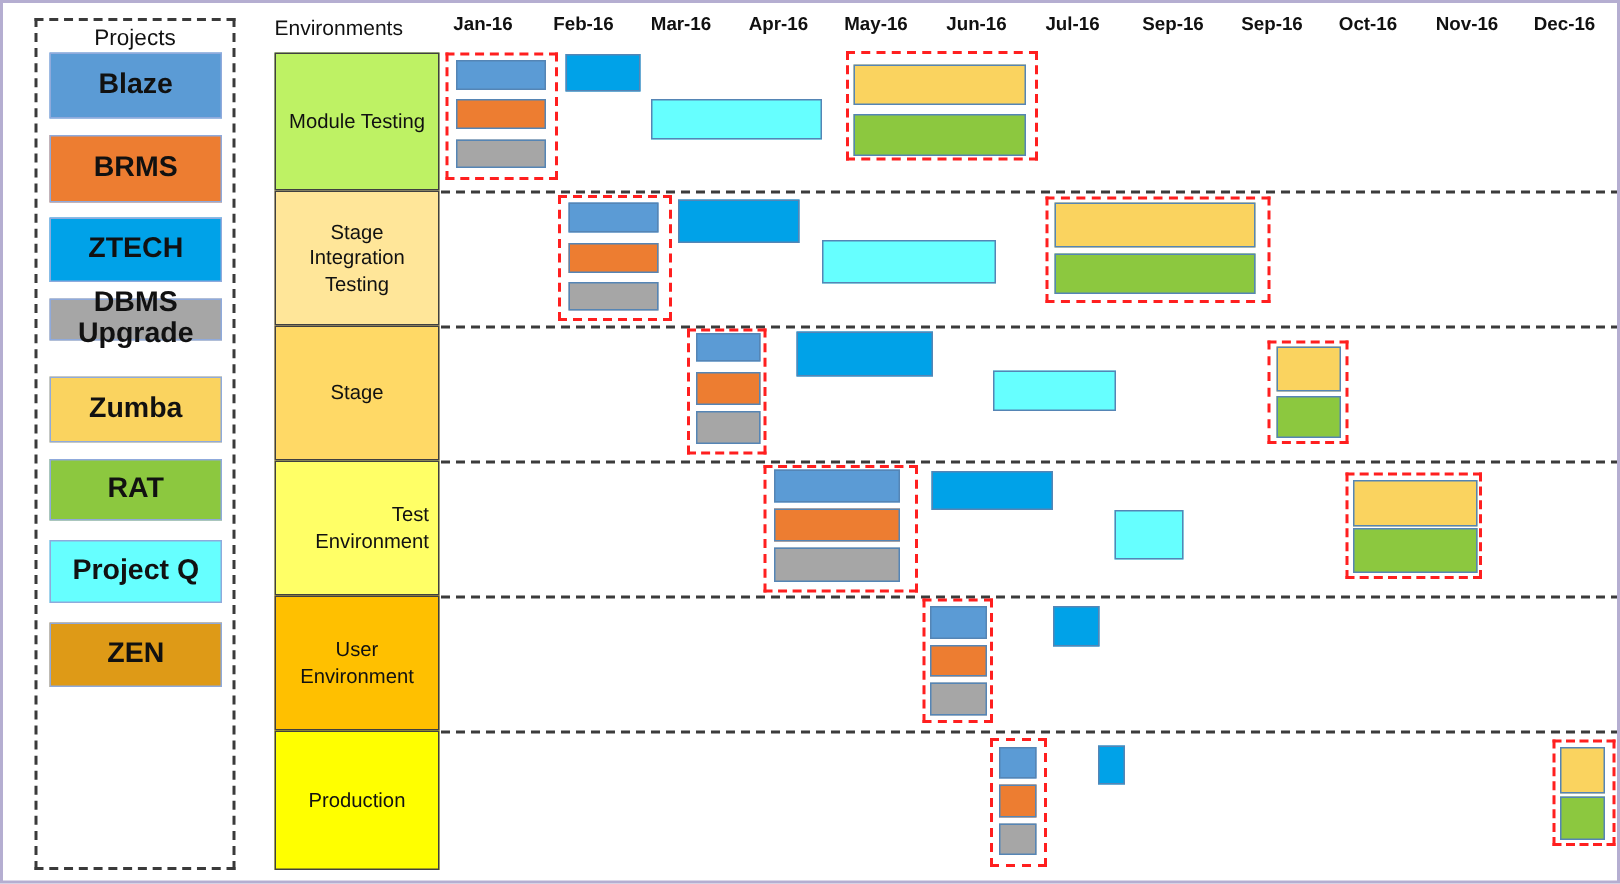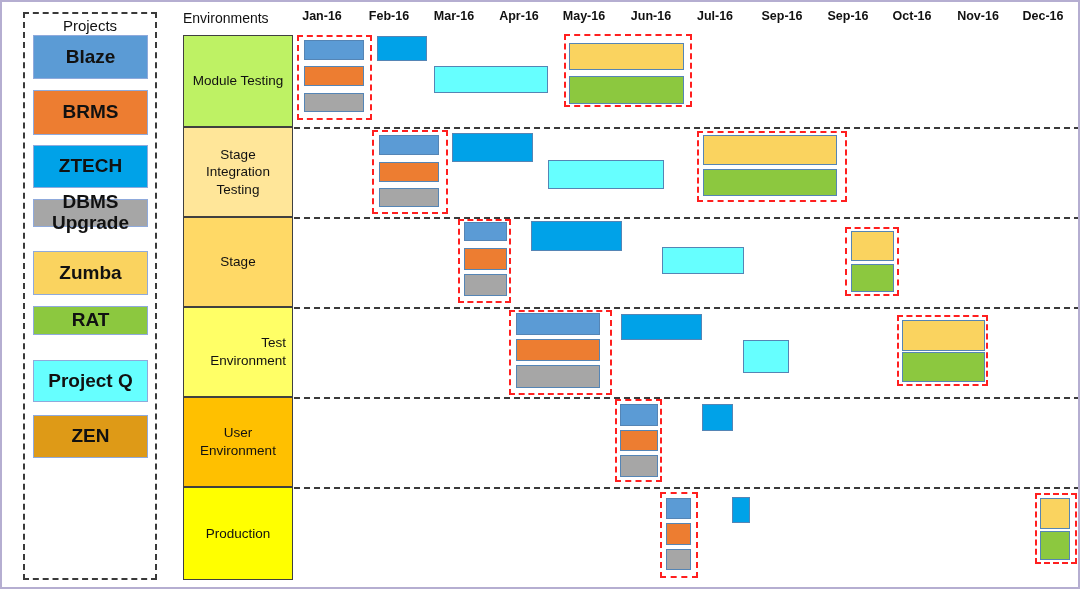--- a/index.html
+++ b/index.html
@@ -48,21 +48,21 @@
 <div class="frame">
   <div class="projects-panel">
     <div class="projects-title">Projects</div>
   </div>
   <div id="projects-layer">
       <div class="project-item" style="top: 33px; height: 44px; background: rgb(91, 155, 213);">Blaze</div>
       <div class="project-item" style="top: 88px; height: 45px; background: rgb(237, 125, 49);">BRMS</div>
       <div class="project-item" style="top: 143px; height: 43px; background: rgb(0, 162, 232);">ZTECH</div>
       <div class="project-item" style="top: 197px; height: 28px; background: rgb(166, 166, 166);">DBMS Upgrade</div>
       <div class="project-item" style="top: 249px; height: 44px; background: rgb(250, 211, 95);">Zumba</div>
-      <div class="project-item" style="top: 304px; height: 29px; background: rgb(140, 200, 63);">RAT</div>
+      <div class="project-item" style="top: 304px; height: 41px; background: rgb(140, 200, 63);">RAT</div>
       <div class="project-item" style="top: 358px; height: 42px; background: rgb(102, 255, 255);">Project Q</div>
       <div class="project-item" style="top: 413px; height: 43px; background: rgb(222, 154, 23);">ZEN</div>
     </div>
 
   <div class="env-header">Environments</div>
   <div id="env-layer">
       <div class="env-box" style="top: 33px; height: 92px; background: #bef264; border-color: rgb(64, 64, 64);">Module Testing</div>
       <div class="env-box" style="top: 125px; height: 90px; background: rgb(255, 230, 153); border-color: rgb(64, 64, 64);">Stage Integration Testing</div>
       <div class="env-box" style="top: 215px; height: 90px; background: rgb(255, 217, 102); border-color: rgb(64, 64, 64);">Stage</div>
       <div class="env-box" style="top: 305px; height: 90px; background: rgb(255, 255, 102); border-color: rgb(64, 64, 64); text-align: right;">Test Environment</div>

